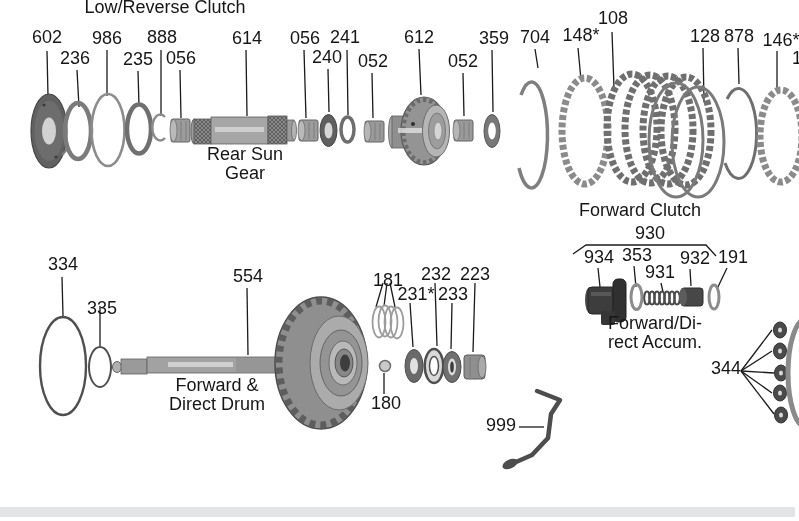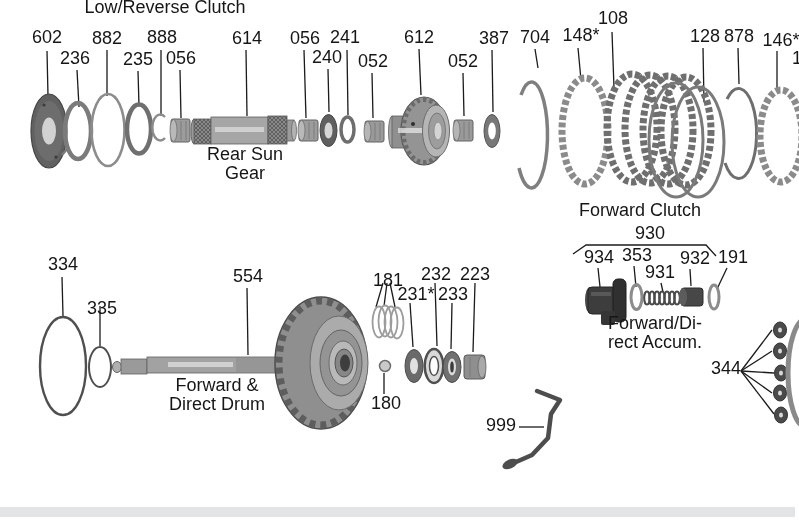--- a/index.html
+++ b/index.html
@@ -277,32 +277,32 @@
         </g>
     </g>
     <g>
       <ellipse cx="806" cy="373" rx="18" ry="54" fill="none" stroke="#8a8a8a" stroke-width="5"></ellipse>
     </g>
   </svg>
 
   <div class="labels-layer">
       <div class="plabel" style="left: 47px; top: 28px;">602</div>
       <div class="plabel" style="left: 75px; top: 49px;">236</div>
-      <div class="plabel" style="left: 107px; top: 29px;">882</div>
+      <div class="plabel" style="left: 107px; top: 29px;">986</div>
       <div class="plabel" style="left: 138px; top: 50px;">235</div>
       <div class="plabel" style="left: 162px; top: 28px;">888</div>
       <div class="plabel" style="left: 181px; top: 49px;">056</div>
       <div class="plabel" style="left: 247px; top: 29px;">614</div>
       <div class="plabel" style="left: 305px; top: 29px;">056</div>
       <div class="plabel" style="left: 327px; top: 48px;">240</div>
       <div class="plabel" style="left: 345px; top: 28px;">241</div>
       <div class="plabel" style="left: 373px; top: 52px;">052</div>
       <div class="plabel" style="left: 419px; top: 28px;">612</div>
       <div class="plabel" style="left: 463px; top: 52px;">052</div>
-      <div class="plabel" style="left: 494px; top: 29px;">387</div>
+      <div class="plabel" style="left: 494px; top: 29px;">359</div>
       <div class="plabel" style="left: 535px; top: 28px;">704</div>
       <div class="plabel" style="left: 581px; top: 26px;">148*</div>
       <div class="plabel" style="left: 613px; top: 9px;">108</div>
       <div class="plabel" style="left: 705px; top: 27px;">128</div>
       <div class="plabel" style="left: 739px; top: 27px;">878</div>
       <div class="plabel" style="left: 781px; top: 31px;">146*</div>
       <div class="plabel" style="left: 797px; top: 49px;">1</div>
       <div class="plabel" style="left: 63px; top: 255px;">334</div>
       <div class="plabel" style="left: 102px; top: 285px; margin-top: 14px;">335</div>
       <div class="plabel" style="left: 248px; top: 267px;">554</div>

